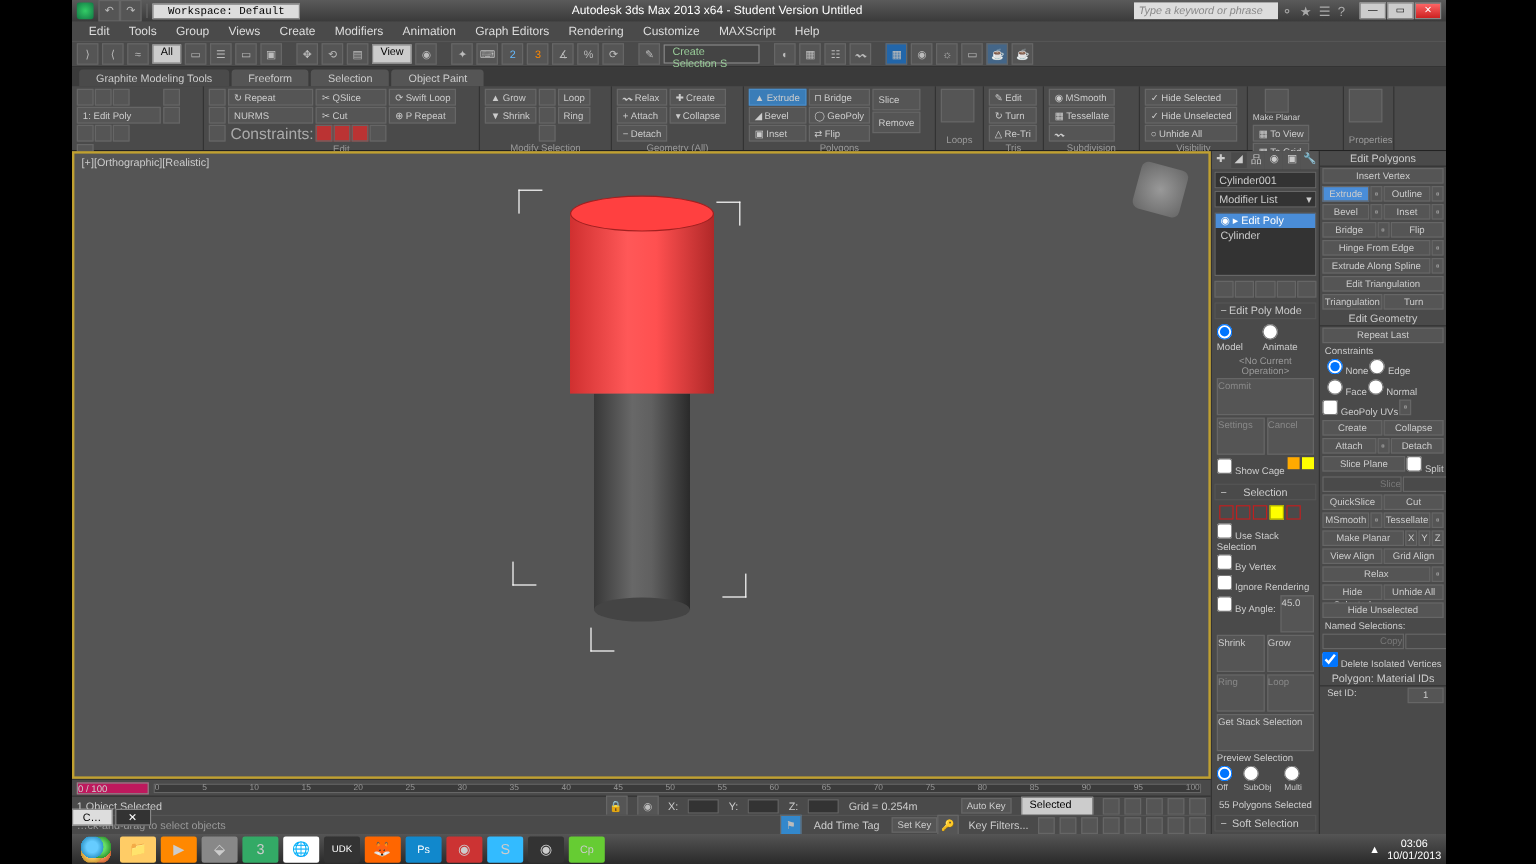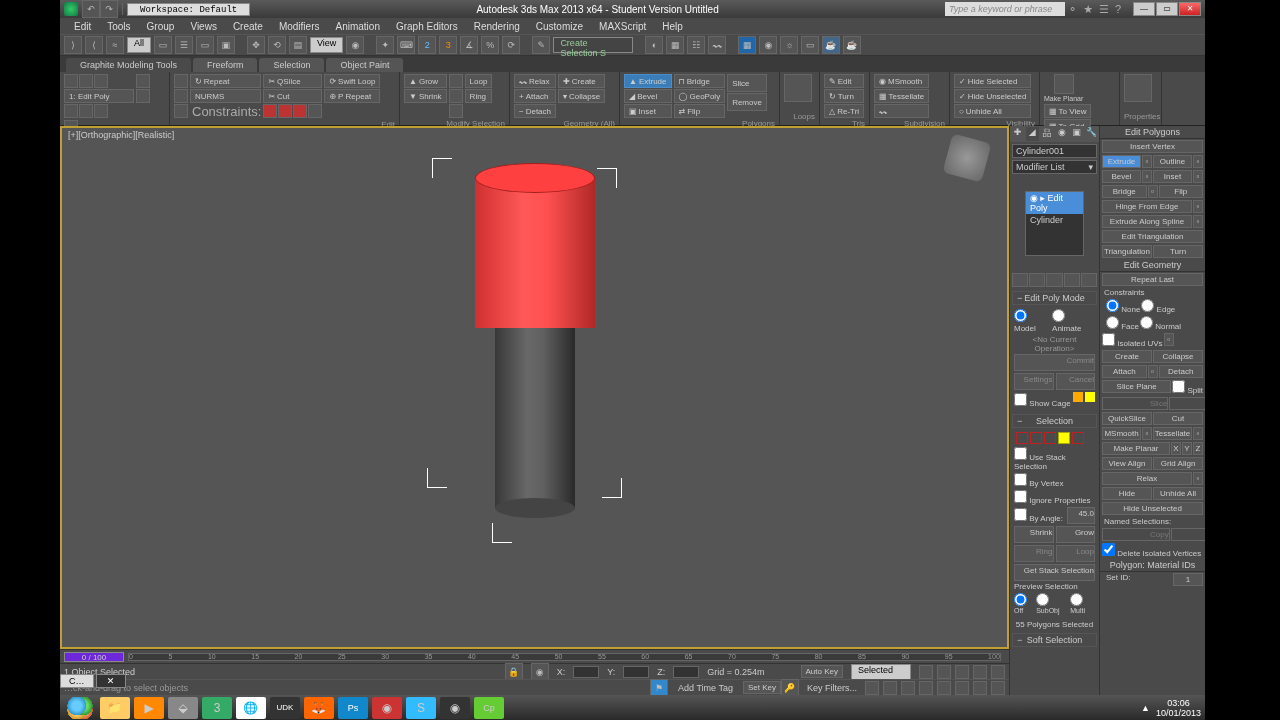--- a/index.html
+++ b/index.html
@@ -19,21 +19,21 @@
 .menubar span { padding: 0 8px; font-size: 10px; color: #ddd; }
 .toolbar { height: 22px; background: #4a4a4a; border-top: 1px solid #555; border-bottom: 1px solid #333; display: flex; align-items: center; padding: 0 4px; gap: 3px; }
 .tbtn { width: 18px; height: 18px; background: #555; border: 1px solid #666; display: inline-flex; align-items: center; justify-content: center; font-size: 9px; color: #bbb; }
 .tsel { background: #ccc; color: #000; height: 16px; padding: 0 6px; font-size: 9px; border: 1px solid #888; }
 .tabrow { height: 16px; background: #3a3a3a; display: flex; align-items: flex-end; padding-left: 6px; }
 .tab { padding: 2px 14px; background: #555; font-size: 9px; color: #ccc; border-radius: 3px 3px 0 0; margin-right: 2px; }
 .tab.active { background: #4a4a4a; }
 .ribbon { height: 54px; background: #4a4a4a; border-bottom: 1px solid #222; display: flex; }
 .rgroup { border-right: 1px solid #333; padding: 2px 4px; display: flex; flex-direction: column; }
 .rgroup .rbody { flex: 1; display: flex; gap: 2px; align-items: flex-start; flex-wrap: wrap; }
-.rgroup .rlabel { font-size: 8px; color: #999; text-align: right; height: 12px; line-height: 12px; }
+.rgroup .rlabel { font-size: 8px; color: #999; text-align: center; height: 12px; line-height: 12px; }
 .rbtn { height: 14px; padding: 0 4px; background: #555; border: 1px solid #666; font-size: 8px; color: #ccc; display: inline-flex; align-items: center; gap: 2px; }
 .rbtn.hl { background: #3a7db8; border-color: #4a8dc8; }
 .ricon { width: 14px; height: 14px; background: #555; border: 1px solid #666; display: inline-block; }
 .rcol { display: flex; flex-direction: column; gap: 1px; }
 .main { flex: 1; display: flex; min-height: 0; }
 .vp-wrap { flex: 1; display: flex; flex-direction: column; }
 .viewport { flex: 1; background: #555; border: 2px solid #c0a030; position: relative; overflow: hidden; }
 .vp-label { position: absolute; top: 2px; left: 6px; font-size: 9px; color: #ccc; }
 .vp-stats { position: absolute; top: 20px; left: 10px; font-size: 9px; color: #d0b040; line-height: 13px; }
 .vp-stats td { padding: 0 6px; text-align: right; }
@@ -43,45 +43,45 @@
 .cyl-bot-body { width: 80px; height: 180px; background: linear-gradient(90deg,#383838,#686868 40%,#606060 60%,#2a2a2a); position: absolute; top: 155px; left: 20px; }
 .cyl-bot-ellipse { width: 80px; height: 20px; background: #444; border-radius: 50%; position: absolute; top: 325px; left: 20px; }
 .sel-bracket { position: absolute; border: 1px solid #fff; }
 .viewcube { position: absolute; top: 10px; right: 20px; width: 40px; height: 40px; background: radial-gradient(#999,#666); border-radius: 6px; transform: rotate(15deg); }
 .cmdpanel { width: 90px; background: #4a4a4a; border-left: 1px solid #333; display: flex; flex-direction: column; font-size: 9px; }
 .cmd-tabs { height: 16px; display: flex; background: #3a3a3a; }
 .cmd-tabs div { flex: 1; border: 1px solid #555; background: #555; font-size: 9px; text-align: center; }
 .cmd-tabs .active { background: #4a4a4a; }
 .cmd-name { height: 14px; background: #333; border: 1px solid #666; margin: 2px; padding: 0 3px; font-size: 9px; line-height: 13px; }
 .cmd-select { height: 14px; background: #333; border: 1px solid #666; margin: 0 2px 2px; font-size: 9px; line-height: 13px; padding: 0 3px; display: flex; justify-content: space-between; }
-.mod-stack { margin: 15px; border: 1px solid #666; background: #333; height: 65px; }
+.mod-stack { margin: 2px; border: 1px solid #666; background: #333; height: 65px; }
 .mod-item { padding: 1px 4px; font-size: 9px; }
 .mod-item.sel { background: #4a8dd8; color: #fff; }
 .stack-btns { display: flex; margin: 2px; gap: 1px; }
 .stack-btns div { flex: 1; height: 14px; background: #555; border: 1px solid #666; }
 .rollout { margin: 2px 2px 0; }
 .rollout-hdr { background: #4a4a4a; text-align: center; font-size: 9px; padding: 1px; border: 1px solid #555; position: relative; }
 .rollout-hdr::before { content: "−"; position: absolute; left: 4px; }
 .rollout-body { padding: 2px; font-size: 8px; }
 .rollout-body label { display: block; padding: 1px 0; }
 .rollout-body .row { display: flex; justify-content: space-between; padding: 1px 0; gap: 2px; }
-.rollout-body .sbtn { flex: 1; height: 17px; background: #555; border: 1px solid #666; text-align: right; font-size: 8px; line-height: 11px; }
+.rollout-body .sbtn { flex: 1; height: 31px; background: #555; border: 1px solid #666; text-align: left; font-size: 8px; line-height: 11px; }
 .rollout-body .dim { color: #888; }
 .sel-icons { display: flex; gap: 2px; padding: 2px; }
 .sel-icons div { width: 12px; height: 12px; border: 1px solid #c02020; }
 .sel-icons .poly { background: #ff0; border-color: #aa0; }
 .right-panel { width: 106px; background: #4a4a4a; border-left: 1px solid #333; font-size: 8px; overflow: hidden; }
 .rp-hdr { text-align: center; padding: 1px; background: #4a4a4a; font-size: 9px; border-bottom: 1px solid #333; }
 .rp-row { display: flex; gap: 1px; padding: 1px 2px; }
 .rp-btn { flex: 1; height: 13px; background: #555; border: 1px solid #666; text-align: center; font-size: 8px; line-height: 11px; color: #ccc; }
 .rp-btn.hl { background: #4a8dd8; }
 .rp-btn.sq { flex: 0 0 10px; }
 .rp-btn.dim { color: #777; background: #4a4a4a; padding-left: 47px; }
 .timeline { height: 14px; background: #4a4a4a; border-top: 1px solid #333; display: flex; align-items: center; font-size: 8px; padding: 0 4px; }
-.timeline .slider { flex: 0 0 60px; height: 10px; background: #6d28d9; border: 1px solid #888; text-align: center; line-height: 9px; }
+.timeline .slider { flex: 0 0 60px; height: 10px; background: #be185d; border: 1px solid #888; text-align: left; line-height: 9px; }
 .timeline .track { flex: 1; height: 8px; background: #3a3a3a; border: 1px solid #666; position: relative; margin: 0 4px; }
 .timeline .ticks { position: absolute; width: 100%; display: flex; justify-content: space-between; top: -1px; font-size: 7px; color: #999; }
 .status { height: 16px; background: #4a4a4a; border-top: 1px solid #333; display: flex; align-items: center; font-size: 9px; padding: 0 4px; gap: 8px; }
 .status .field { background: #333; border: 1px solid #666; padding: 0 12px; height: 12px; line-height: 11px; }
 .status2 { height: 16px; background: #4a4a4a; border-top: 1px solid #555; display: flex; align-items: center; font-size: 9px; padding: 0 4px; }
 .bottom-ctrl { display: flex; align-items: center; gap: 4px; margin-left: auto; }
 .bottom-ctrl .bbtn { width: 14px; height: 14px; background: #555; border: 1px solid #666; }
 .key-btn { background: #555; border: 1px solid #666; padding: 0 4px; height: 13px; line-height: 12px; font-size: 8px; }
 .taskbar { position: absolute; left: 60px; bottom: 0; width: 1145px; height: 25px; background: linear-gradient(#555,#2a2a2a); display: flex; align-items: center; padding: 0 4px; }
 .taskbar .start { width: 32px; height: 22px; background: radial-gradient(circle at 40% 40%, #6cf 20%, #39c 40%, transparent 41%), radial-gradient(circle at 60% 40%, #6d6 20%, #393 40%, transparent 41%), radial-gradient(circle at 40% 60%, #fc6 20%, #c93 40%, transparent 41%), radial-gradient(circle at 60% 60%, #f96 20%, #c63 40%, transparent 41%); border-radius: 4px; }
@@ -580,21 +580,21 @@
         <div class="rollout-body">
           <div class="sel-icons">
             <div></div>
             <div></div>
             <div></div>
             <div class="poly"></div>
             <div></div>
           </div>
           <label><input type="checkbox" style=""> <span>Use Stack Selection</span></label>
           <label><input type="checkbox" style=""> <span>By Vertex</span></label>
-          <label><input type="checkbox" style=""> <span>Ignore Properties</span></label>
+          <label><input type="checkbox" style=""> <span>Ignore Rendering</span></label>
           <div class="row">
               <label><input type="checkbox" style=""> <span>By Angle:</span></label>
               <span class="sbtn" style="flex:0 0 28px">45.0</span>
             </div>
           <div class="row">
               <div class="sbtn">Shrink</div>
               <div class="sbtn">Grow</div>
             </div>
           <div class="row">
               <div class="sbtn dim">Ring</div>
@@ -663,21 +663,21 @@
       <div style="padding:1px 4px;color:#ccc">Constraints</div>
       <div class="rp-row" style="padding-left:6px">
           <label><input type="radio" checked="" style=""> <span>None</span></label>
           <label><input type="radio" style=""> <span>Edge</span></label>
         </div>
       <div class="rp-row" style="padding-left:6px">
           <label><input type="radio" style=""> <span>Face</span></label>
           <label><input type="radio" style=""> <span>Normal</span></label>
         </div>
       <div class="rp-row">
-          <label><input type="checkbox" style=""> <span>Isolated UVs</span></label>
+          <label><input type="checkbox" style=""> <span>GeoPoly UVs</span></label>
           <div class="rp-btn sq">▫</div>
         </div>
       <div class="rp-row">
           <div class="rp-btn">Create</div>
           <div class="rp-btn">Collapse</div>
         </div>
       <div class="rp-row">
           <div class="rp-btn">Attach</div>
           <div class="rp-btn sq">▫</div>
           <div class="rp-btn">Detach</div>

